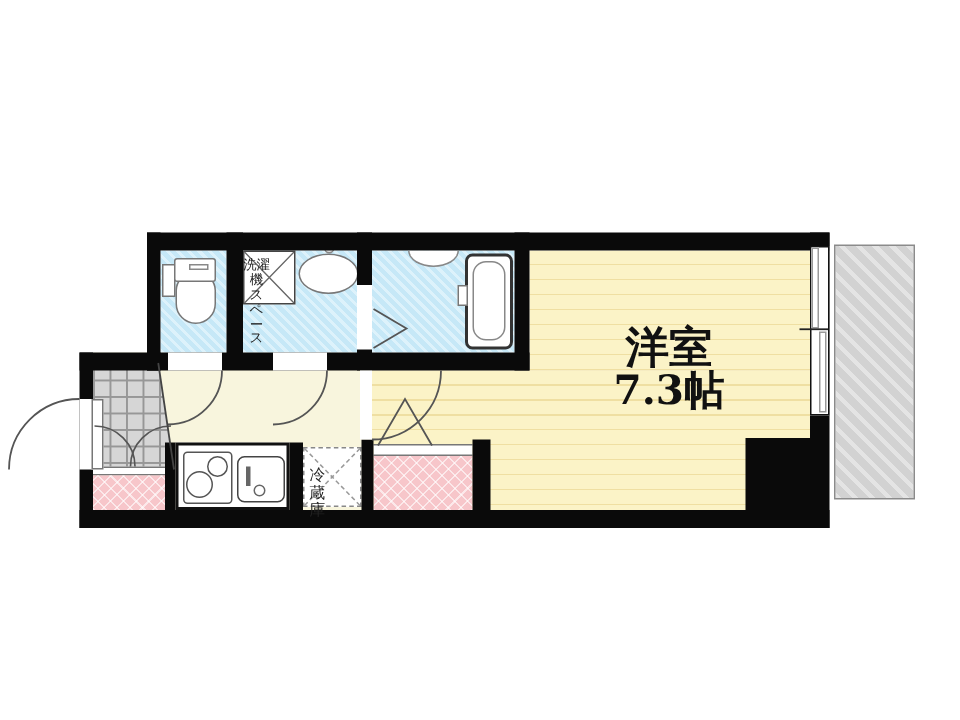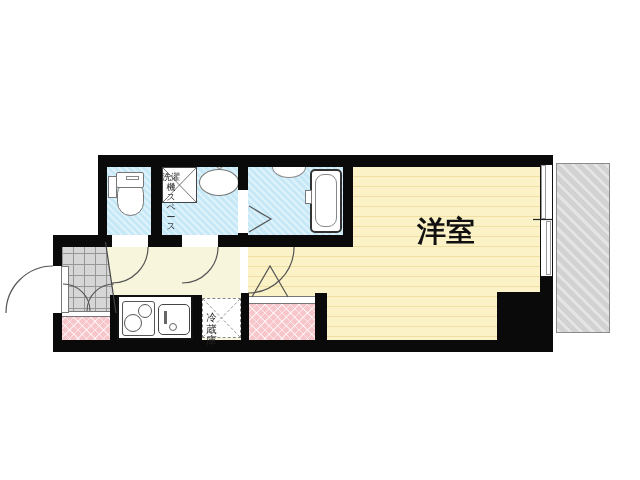--- a/index.html
+++ b/index.html
@@ -115,19 +115,20 @@
     <path d="M114 284 A27 27 0 0 0 87 311" fill="none" stroke="#555" stroke-width="1.1"></path>
     <path d="M249 206 L271 219 L249 232" fill="none" stroke="#555" stroke-width="1.2"></path>
     <path d="M252 297 L270 266 L288 297" fill="none" stroke="#555" stroke-width="1.2"></path>
     <path d="M105.5 242 L116 313" fill="none" stroke="#444" stroke-width="1.2"></path>
     <path d="M203 299 L240 337 M240 299 L203 337" fill="none" stroke="#999" stroke-width="1" stroke-dasharray="3 2"></path>
     <path d="M163 168 L196 202 M196 168 L163 202" fill="none" stroke="#666" stroke-width="0.9"></path>
     <path d="M533 219.5 L552 219.5" fill="none" stroke="#222" stroke-width="1.2"></path>
   </svg>
 
   <div class="abs lbl big" style="left:396px;top:216px;width:100px;">洋室</div>
+  <div class="abs lbl size" style="left:396px;top:246px;width:100px;">7.3帖</div>
   <div class="abs lbl tiny" style="left:162px;top:173px;width:18px;">
     <div>洗濯機</div>
     <div>スペース</div>
   </div>
   <div class="abs lbl fridge-lbl" style="left:202px;top:312px;width:19px;">冷蔵庫</div>
 
 </div>
 
 </body></html>

